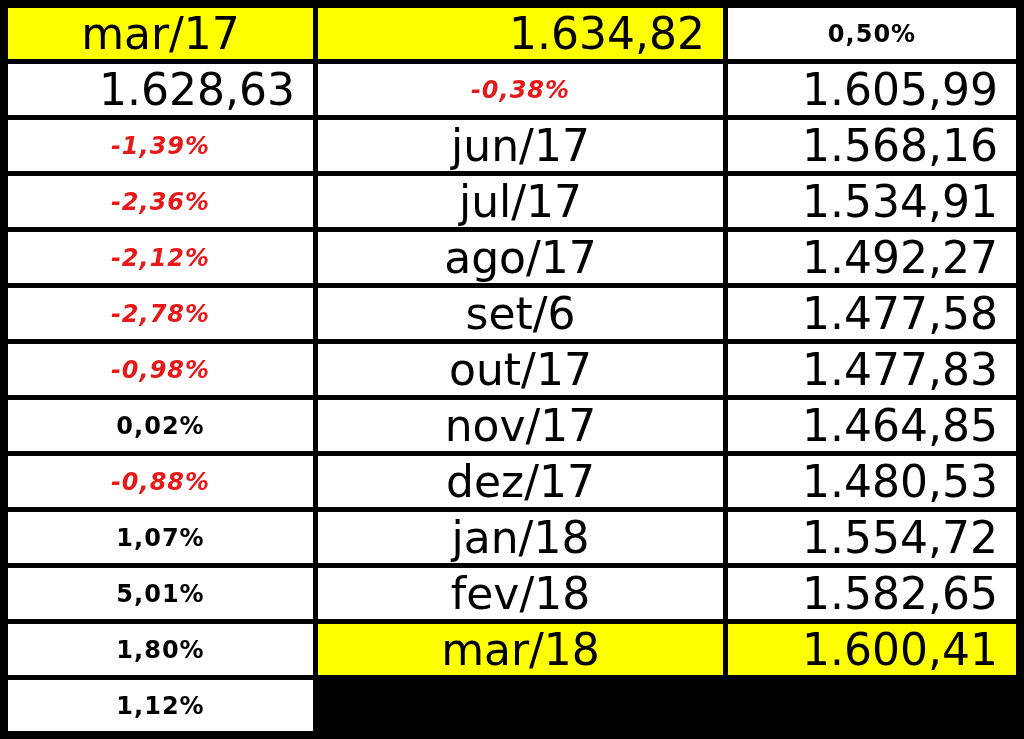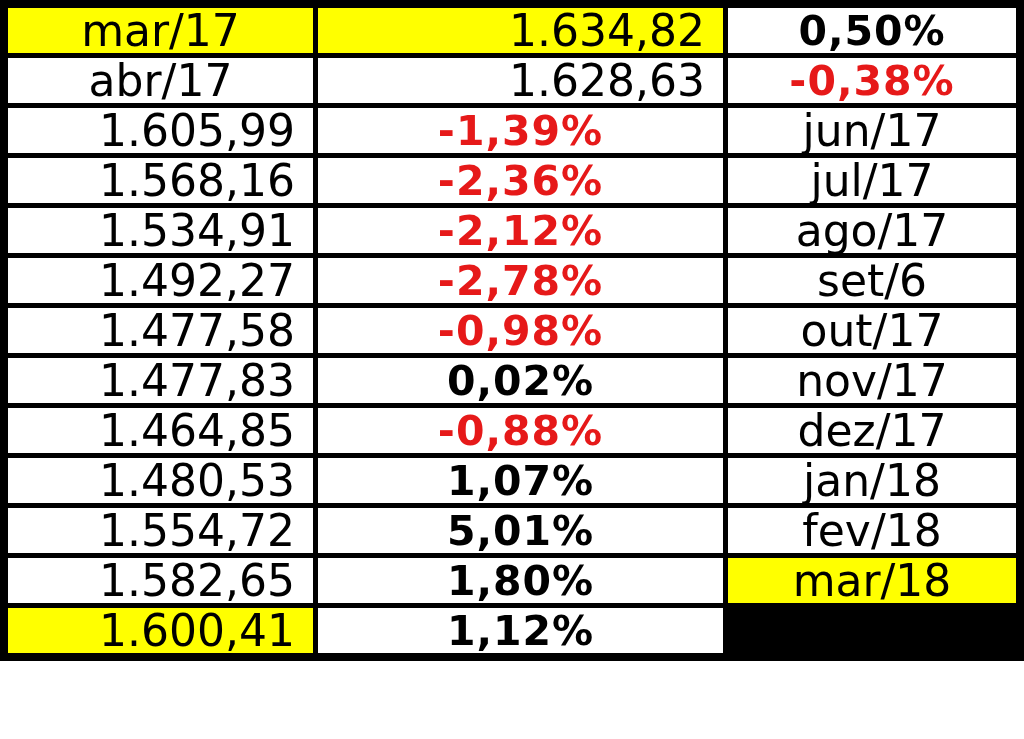--- a/index.html
+++ b/index.html
@@ -2,21 +2,21 @@
 <html style="--highlight: #ffff00; --negative: #e61919; --grid: #000000; --cell-bg: #ffffff;"><head>
 <meta charset="utf-8">
 <style>
   html, body {
     margin: 0;
     padding: 0;
     background: #ffffff;
   }
   .table-wrap {
     width: 1024px;
-    height: 661px;
+    height: 739px;
     box-sizing: border-box;
     background: var(--grid, #000000);
     padding: 8px;
     display: grid;
     grid-template-columns: 305px 405px 1fr;
     grid-template-rows: repeat(13, 1fr);
     gap: 5px;
   }
   .cell {
     background: var(--cell-bg, #ffffff);
@@ -31,36 +31,36 @@
   .cell.month {
     justify-content: center;
   }
   .cell.value {
     justify-content: flex-end;
     padding-right: 18px;
   }
   .cell.pct {
     justify-content: center;
     font-weight: bold;
-    font-size: 41px;
+    font-size: 24px;
     letter-spacing: 1px;
   }
   .pct.negative {
     color: var(--negative, #e61919);
+    font-style: italic;
   }
 </style>
 </head>
 <body>
 
 <div class="table-wrap" id="table-wrap">
   <div class="cell month row-highlight" style="background: rgb(255, 255, 0);">mar/17</div>
   <div class="cell value row-highlight" style="background: rgb(255, 255, 0);">1.634,82</div>
   <div class="cell pct row-highlight">0,50%</div>
 
-  <div class="cell month">abr/17</div>
   <div class="cell value">1.628,63</div>
   <div class="cell pct negative">-0,38%</div>
 
   <div class="cell value">1.605,99</div>
   <div class="cell pct negative">-1,39%</div>
 
   <div class="cell month">jun/17</div>
   <div class="cell value">1.568,16</div>
   <div class="cell pct negative">-2,36%</div>
 

